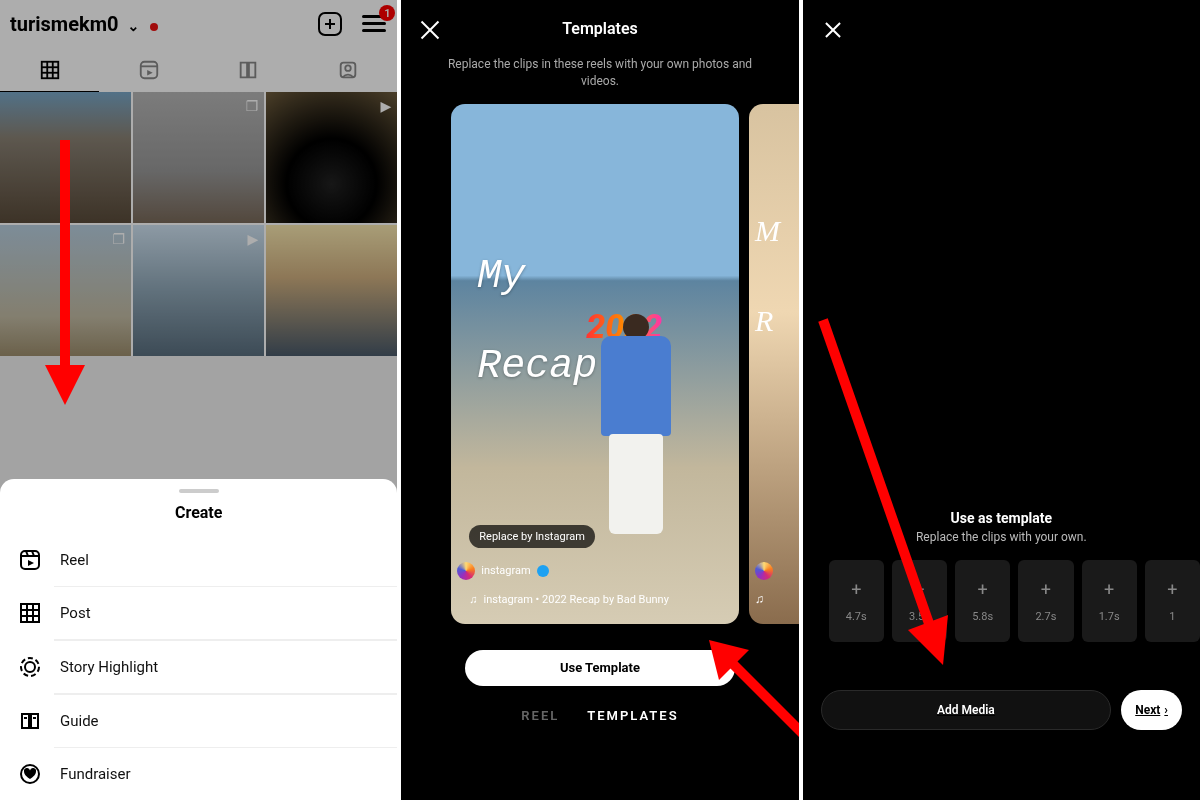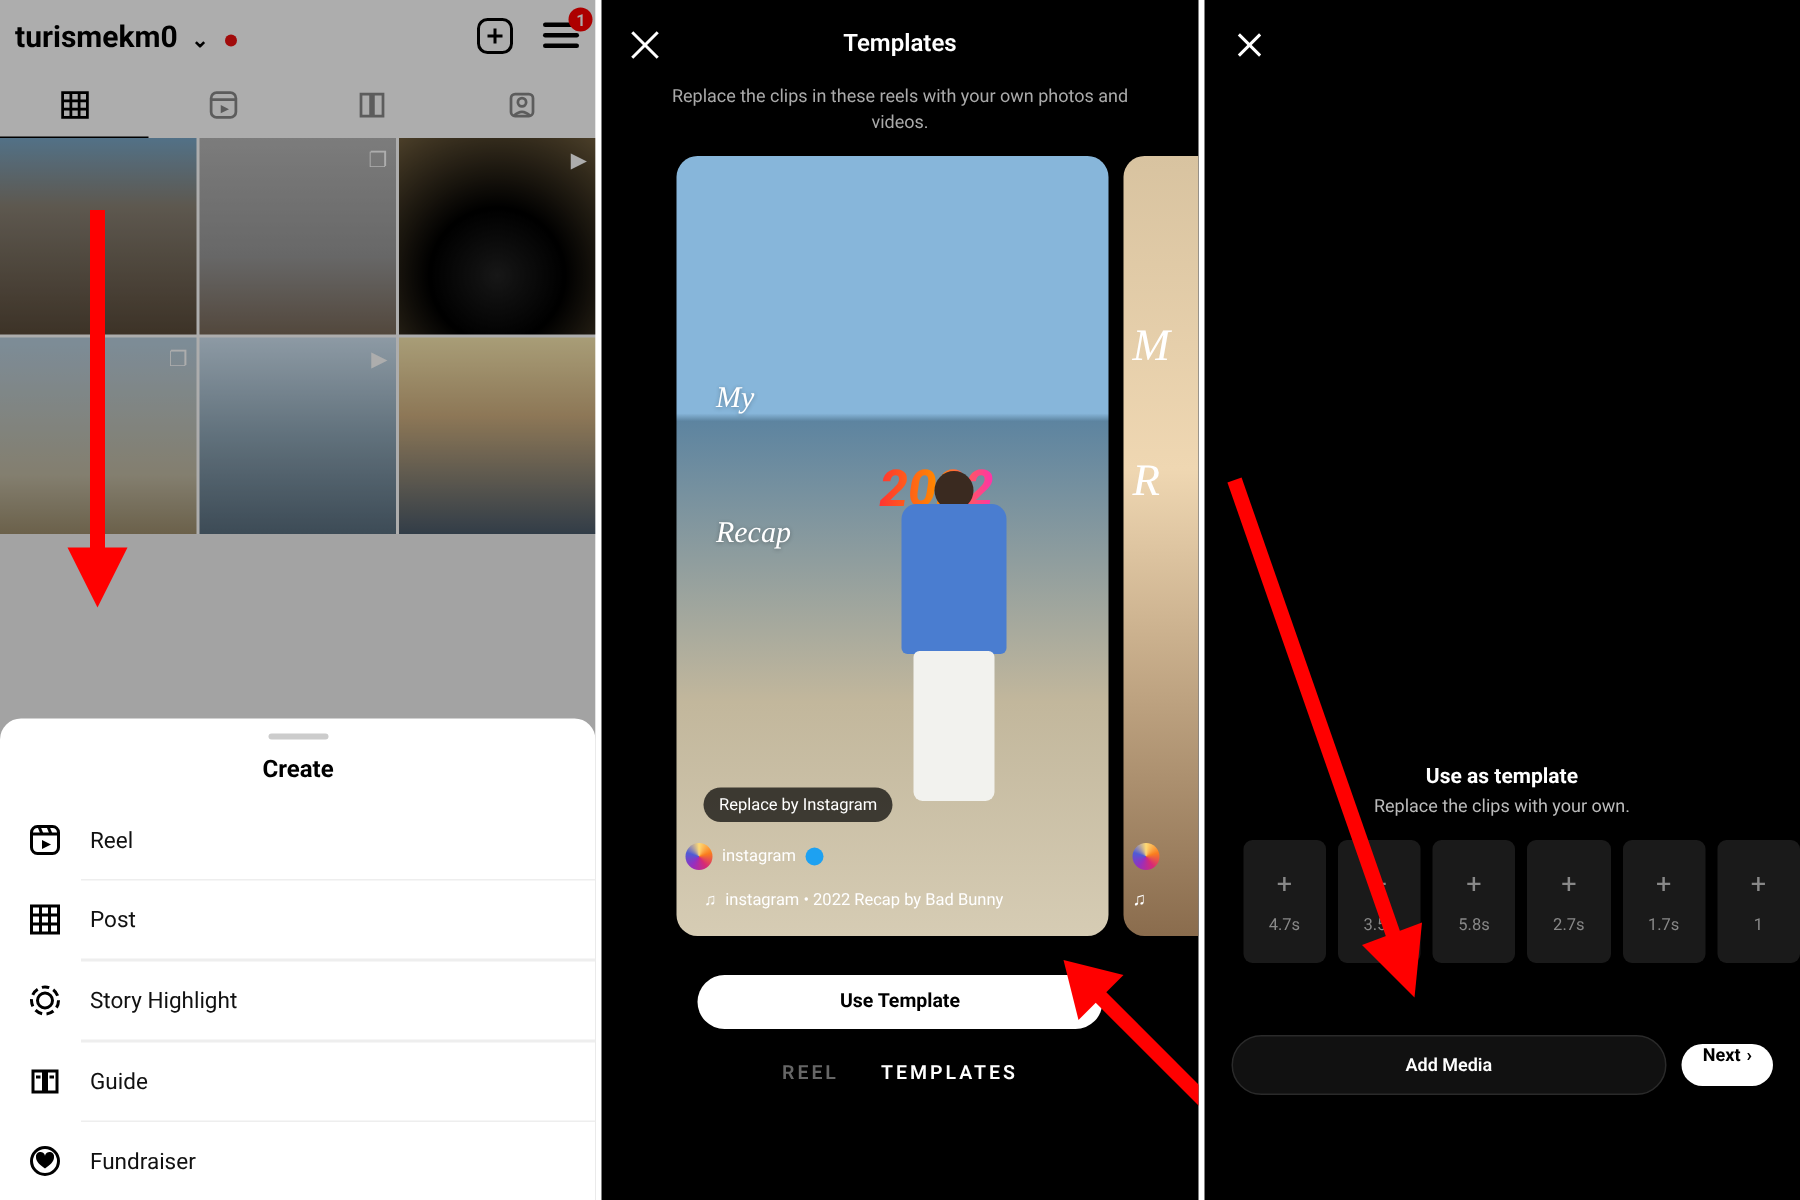--- a/index.html
+++ b/index.html
@@ -64,21 +64,21 @@
   .close-x { position:absolute; left:16px; top:18px; color:#fff; width:26px; height:26px; }
   .close-x::before, .close-x::after { content:""; position:absolute; left:12px; top:0; width:2px; height:24px; background:#fff; }
   .close-x::before { transform: rotate(45deg); }
   .close-x::after { transform: rotate(-45deg); }
   .p2-title { color:#fff; font-weight:600; font-size:16px; }
   .p2-sub { color:#aaa; font-size:12px; text-align:center; padding: 0 40px 14px; line-height:1.4; }
 
   .tpl-row { display:flex; gap:10px; padding-left:50px; }
   .tpl-card { width:290px; height:520px; background: linear-gradient(180deg,#87b6da 0%, #87b6da 33%, #5d84a0 34%, #c2b79c 70%, #d6ccb4 100%); border-radius:14px; position:relative; overflow:hidden; }
   .tpl-card2 { width:50px; height:520px; background: linear-gradient(180deg,#d8c3a0 0%, #efd7b2 40%, #8a6c4d 100%); border-radius:14px 0 0 14px; position:relative; overflow:hidden; }
-  .tpl-text { position:absolute; left:26px; color:#fff; font-size:20px; font-family: Liberation Serif, serif; font-style:italic; text-shadow: 0 1px 3px rgba(0,0,0,0.3); }
+  .tpl-text { position:absolute; left:26px; color:#fff; font-size:40px; font-family: Liberation Mono, monospace; font-style:italic; text-shadow: 0 1px 3px rgba(0,0,0,0.3); }
   .tpl-year { position:absolute; left:135px; top:202px; font-size:34px; font-weight:800; font-style:italic; background: linear-gradient(90deg,#f33,#f80,#f3a); -webkit-background-clip:text; background-clip:text; color:transparent; }
   .person { position:absolute; left:140px; top:210px; width:90px; height:220px; }
   .person .head { width:26px; height:26px; background:#3a2a20; border-radius:50%; margin:0 auto; }
   .person .body { width:70px; height:100px; background:#4a7dd0; margin:-4px auto 0; border-radius:10px 10px 4px 4px; }
   .person .legs { width:54px; height:100px; background:#f2f2ee; margin:-2px auto 0; border-radius:4px 4px 6px 6px; }
   .pill { position:absolute; background: rgba(0,0,0,0.7); color:#fff; font-size:11px; padding:5px 10px; border-radius:20px; display:flex; align-items:center; gap:6px; }
   .ig-badge { width:18px; height:18px; border-radius:50%; background: conic-gradient(#feda75,#fa7e1e,#d62976,#962fbf,#4f5bd5,#feda75); display:flex; align-items:center; justify-content:center; }
   .verify { width:12px; height:12px; background:#1da1f2; border-radius:50%; display:inline-block; }
   .music-row { position:absolute; left:18px; bottom:18px; color:#fff; font-size:11px; display:flex; align-items:center; gap:6px; }
   .tpl2-text { position:absolute; left:6px; top:110px; color:#fff; font-family: Georgia, serif; font-style:italic; font-size:30px; }
@@ -96,23 +96,23 @@
   .p3-close::after { transform: rotate(-45deg); }
 
   .p3-center { position:absolute; left:0; right:0; top:510px; text-align:center; }
   .p3-h { color:#fff; font-weight:700; font-size:14px; }
   .p3-s { color:#bbb; font-size:12px; margin-top:4px; }
 
   .clips { position:absolute; left:26px; right:0; top:560px; display:flex; gap:8px; }
   .clip { width:56px; height:82px; background:#1a1a1a; border-radius:6px; display:flex; flex-direction:column; align-items:center; justify-content:center; gap:10px; color:#888; font-size:11px; }
   .clip .plus { font-size:18px; color:#888; }
 
-  .p3-bottom { position:absolute; left:18px; right:18px; bottom:70px; display:flex; gap:10px; align-items:center; }
+  .p3-bottom { position:absolute; left:18px; right:18px; bottom:70px; display:flex; gap:10px; align-items:center;text-decoration:underline; }
   .add-media { flex:1; height:40px; background:#111; border:1px solid #2a2a2a; border-radius:28px; display:flex; align-items:center; justify-content:center; color:#fff; font-size:12px; font-weight:600; }
-  .next-btn { height:28px; padding:0 14px; background:#fff; border-radius:22px; display:flex; align-items:flex-start; gap:4px; font-size:12px; font-weight:700; }
+  .next-btn { height:40px; padding:0 14px; background:#fff; border-radius:22px; display:flex; align-items:center; gap:4px; font-size:12px; font-weight:700; }
 
   
   .arrow { position:absolute; pointer-events:none; }
   .arrow-line { stroke:#f00; stroke-width:10; fill:none; }
   .arrow-head { fill:#f00; }
 
 </style>
 </head>
 <body>
 

